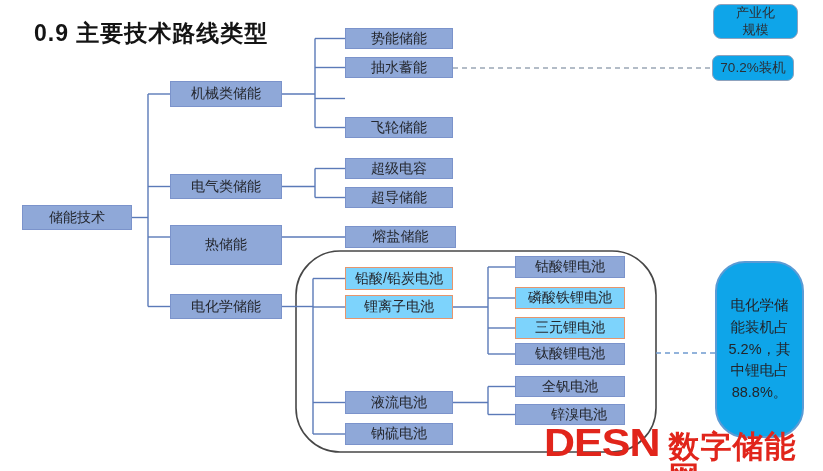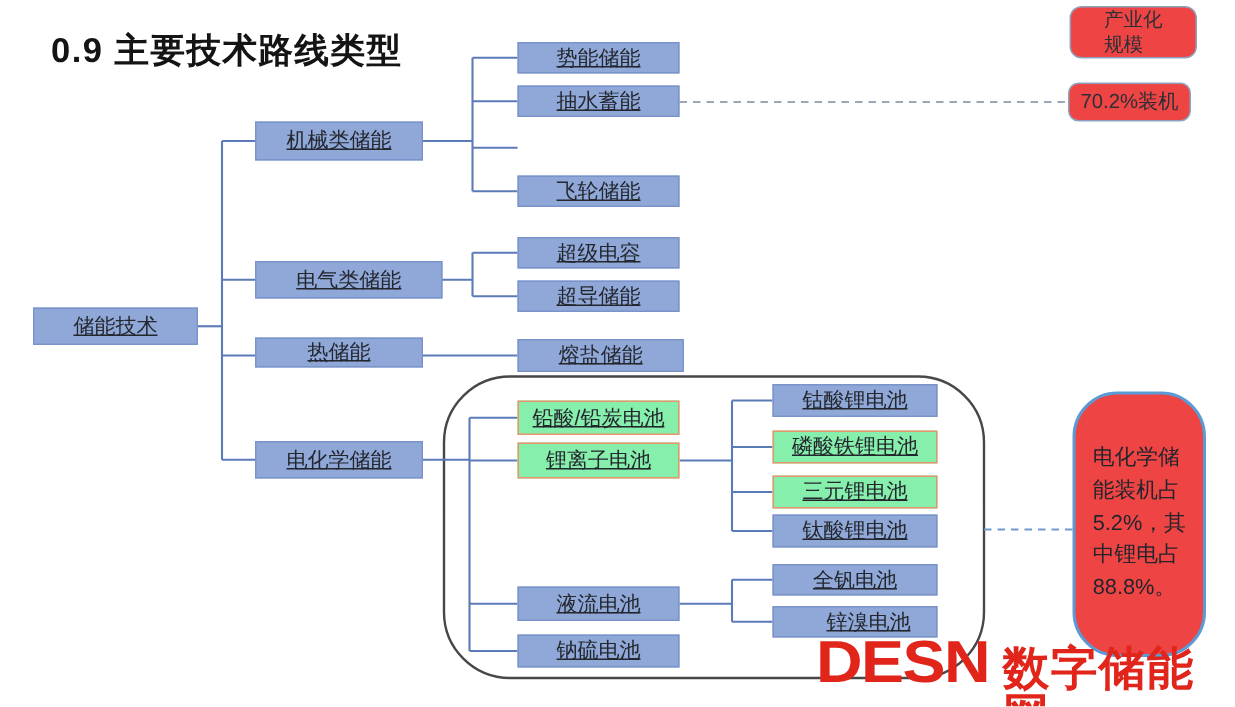--- a/index.html
+++ b/index.html
@@ -7,27 +7,27 @@
     position:relative;width:823px;height:471px;background:#ffffff;overflow:hidden;
     font-family:"Liberation Sans","DejaVu Sans",sans-serif;
   }
   .title{
     position:absolute;left:34px;top:18px;font-size:23px;font-weight:bold;
     color:#141414;letter-spacing:1px;white-space:nowrap;
   }
   svg.wires{position:absolute;left:0;top:0;z-index:1;}
   .node{
     position:absolute;z-index:2;display:flex;align-items:center;justify-content:center;
-    box-sizing:border-box;font-size:14px;color:#24272e;white-space:nowrap;text-decoration:underline;
+    box-sizing:border-box;font-size:14px;color:#24272e;white-space:nowrap;
   }
   .blue{background:#8FA8D8;border:1px solid #7b93cb;}
-  .orange{background:#86efac;border:1px solid #e6956d;}
+  .orange{background:#7dd3fc;border:1px solid #e6956d;}
   .note{
-    position:absolute;z-index:3;background:#ef4444;box-sizing:border-box;
-    display:flex;align-items:center;justify-content:center;text-align:left;
+    position:absolute;z-index:3;background:#0ea5e9;box-sizing:border-box;
+    display:flex;align-items:center;justify-content:center;text-align:center;
     color:#2b2f36;
   }
   .note-industrial{
     left:713px;top:4px;width:85px;height:35px;border:1.5px solid #8fa2bd;
     border-radius:8px;font-size:13px;line-height:1.25;white-space:pre-line;
   }
   .note-pumped{
     left:712px;top:55px;width:82px;height:26px;border:1.5px solid #8fa2bd;
     border-radius:7px;font-size:13.5px;
   }
@@ -99,22 +99,22 @@
       <line x1="488" y1="414.5" x2="515" y2="414.5"></line>
     </g>
 
     <line x1="453" y1="68" x2="712" y2="68" stroke="#9aa7b5" stroke-width="1.3" stroke-dasharray="5,4"></line>
     <line x1="656" y1="353" x2="715" y2="353" stroke="#6f9ad0" stroke-width="1.3" stroke-dasharray="5,4"></line>
   </svg>
 
   <div class="node blue" style="left:22px;top:205px;width:110px;height:25px;">储能技术</div>
 
   <div class="node blue" style="left:170px;top:81px;width:112px;height:26px;">机械类储能</div>
-  <div class="node blue" style="left:170px;top:174px;width:125px;height:25px;">电气类储能</div>
-  <div class="node blue" style="left:170px;top:225px;width:112px;height:20px;">热储能</div>
+  <div class="node blue" style="left:170px;top:174px;width:112px;height:25px;">电气类储能</div>
+  <div class="node blue" style="left:170px;top:225px;width:112px;height:40px;">热储能</div>
   <div class="node blue" style="left:170px;top:294px;width:112px;height:25px;">电化学储能</div>
 
   <div class="node blue" style="left:345px;top:28px;width:108px;height:21px;">势能储能</div>
   <div class="node blue" style="left:345px;top:57px;width:108px;height:21px;">抽水蓄能</div>
   <div class="node blue" style="left:345px;top:117px;width:108px;height:21px;">飞轮储能</div>
 
   <div class="node blue" style="left:345px;top:158px;width:108px;height:21px;">超级电容</div>
   <div class="node blue" style="left:345px;top:187px;width:108px;height:21px;">超导储能</div>
 
   <div class="node blue" style="left:345px;top:226px;width:111px;height:22px;">熔盐储能</div>

